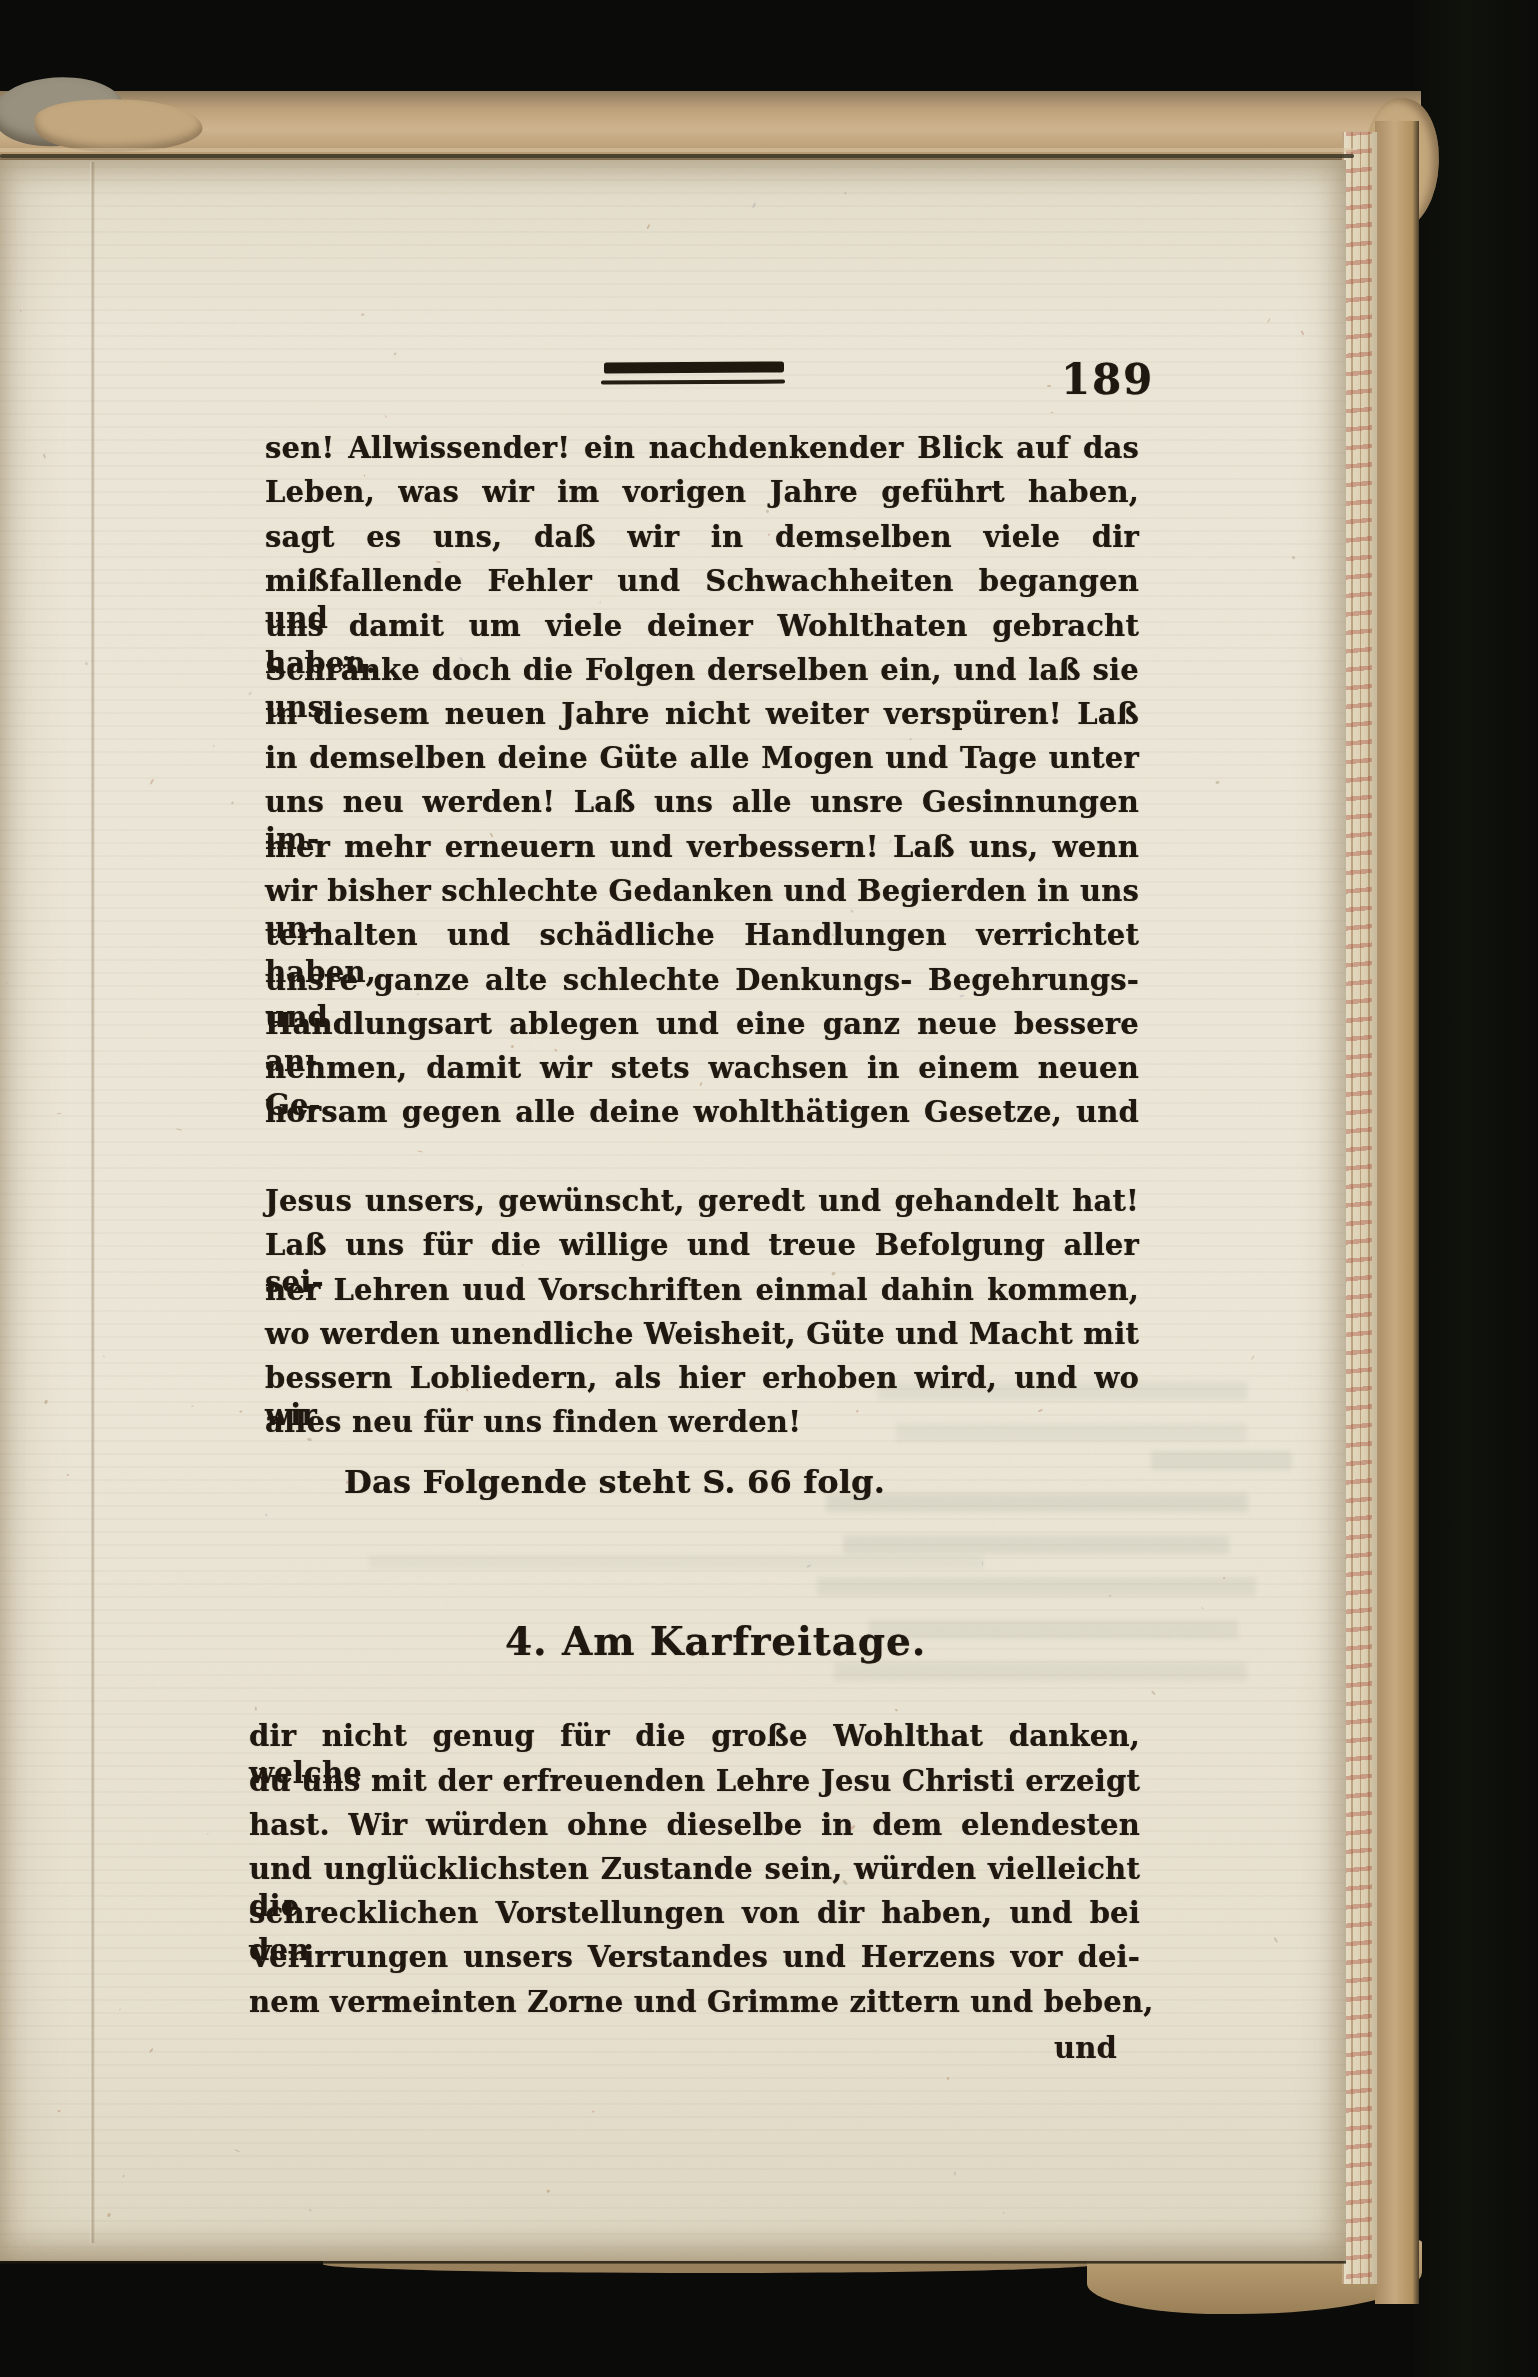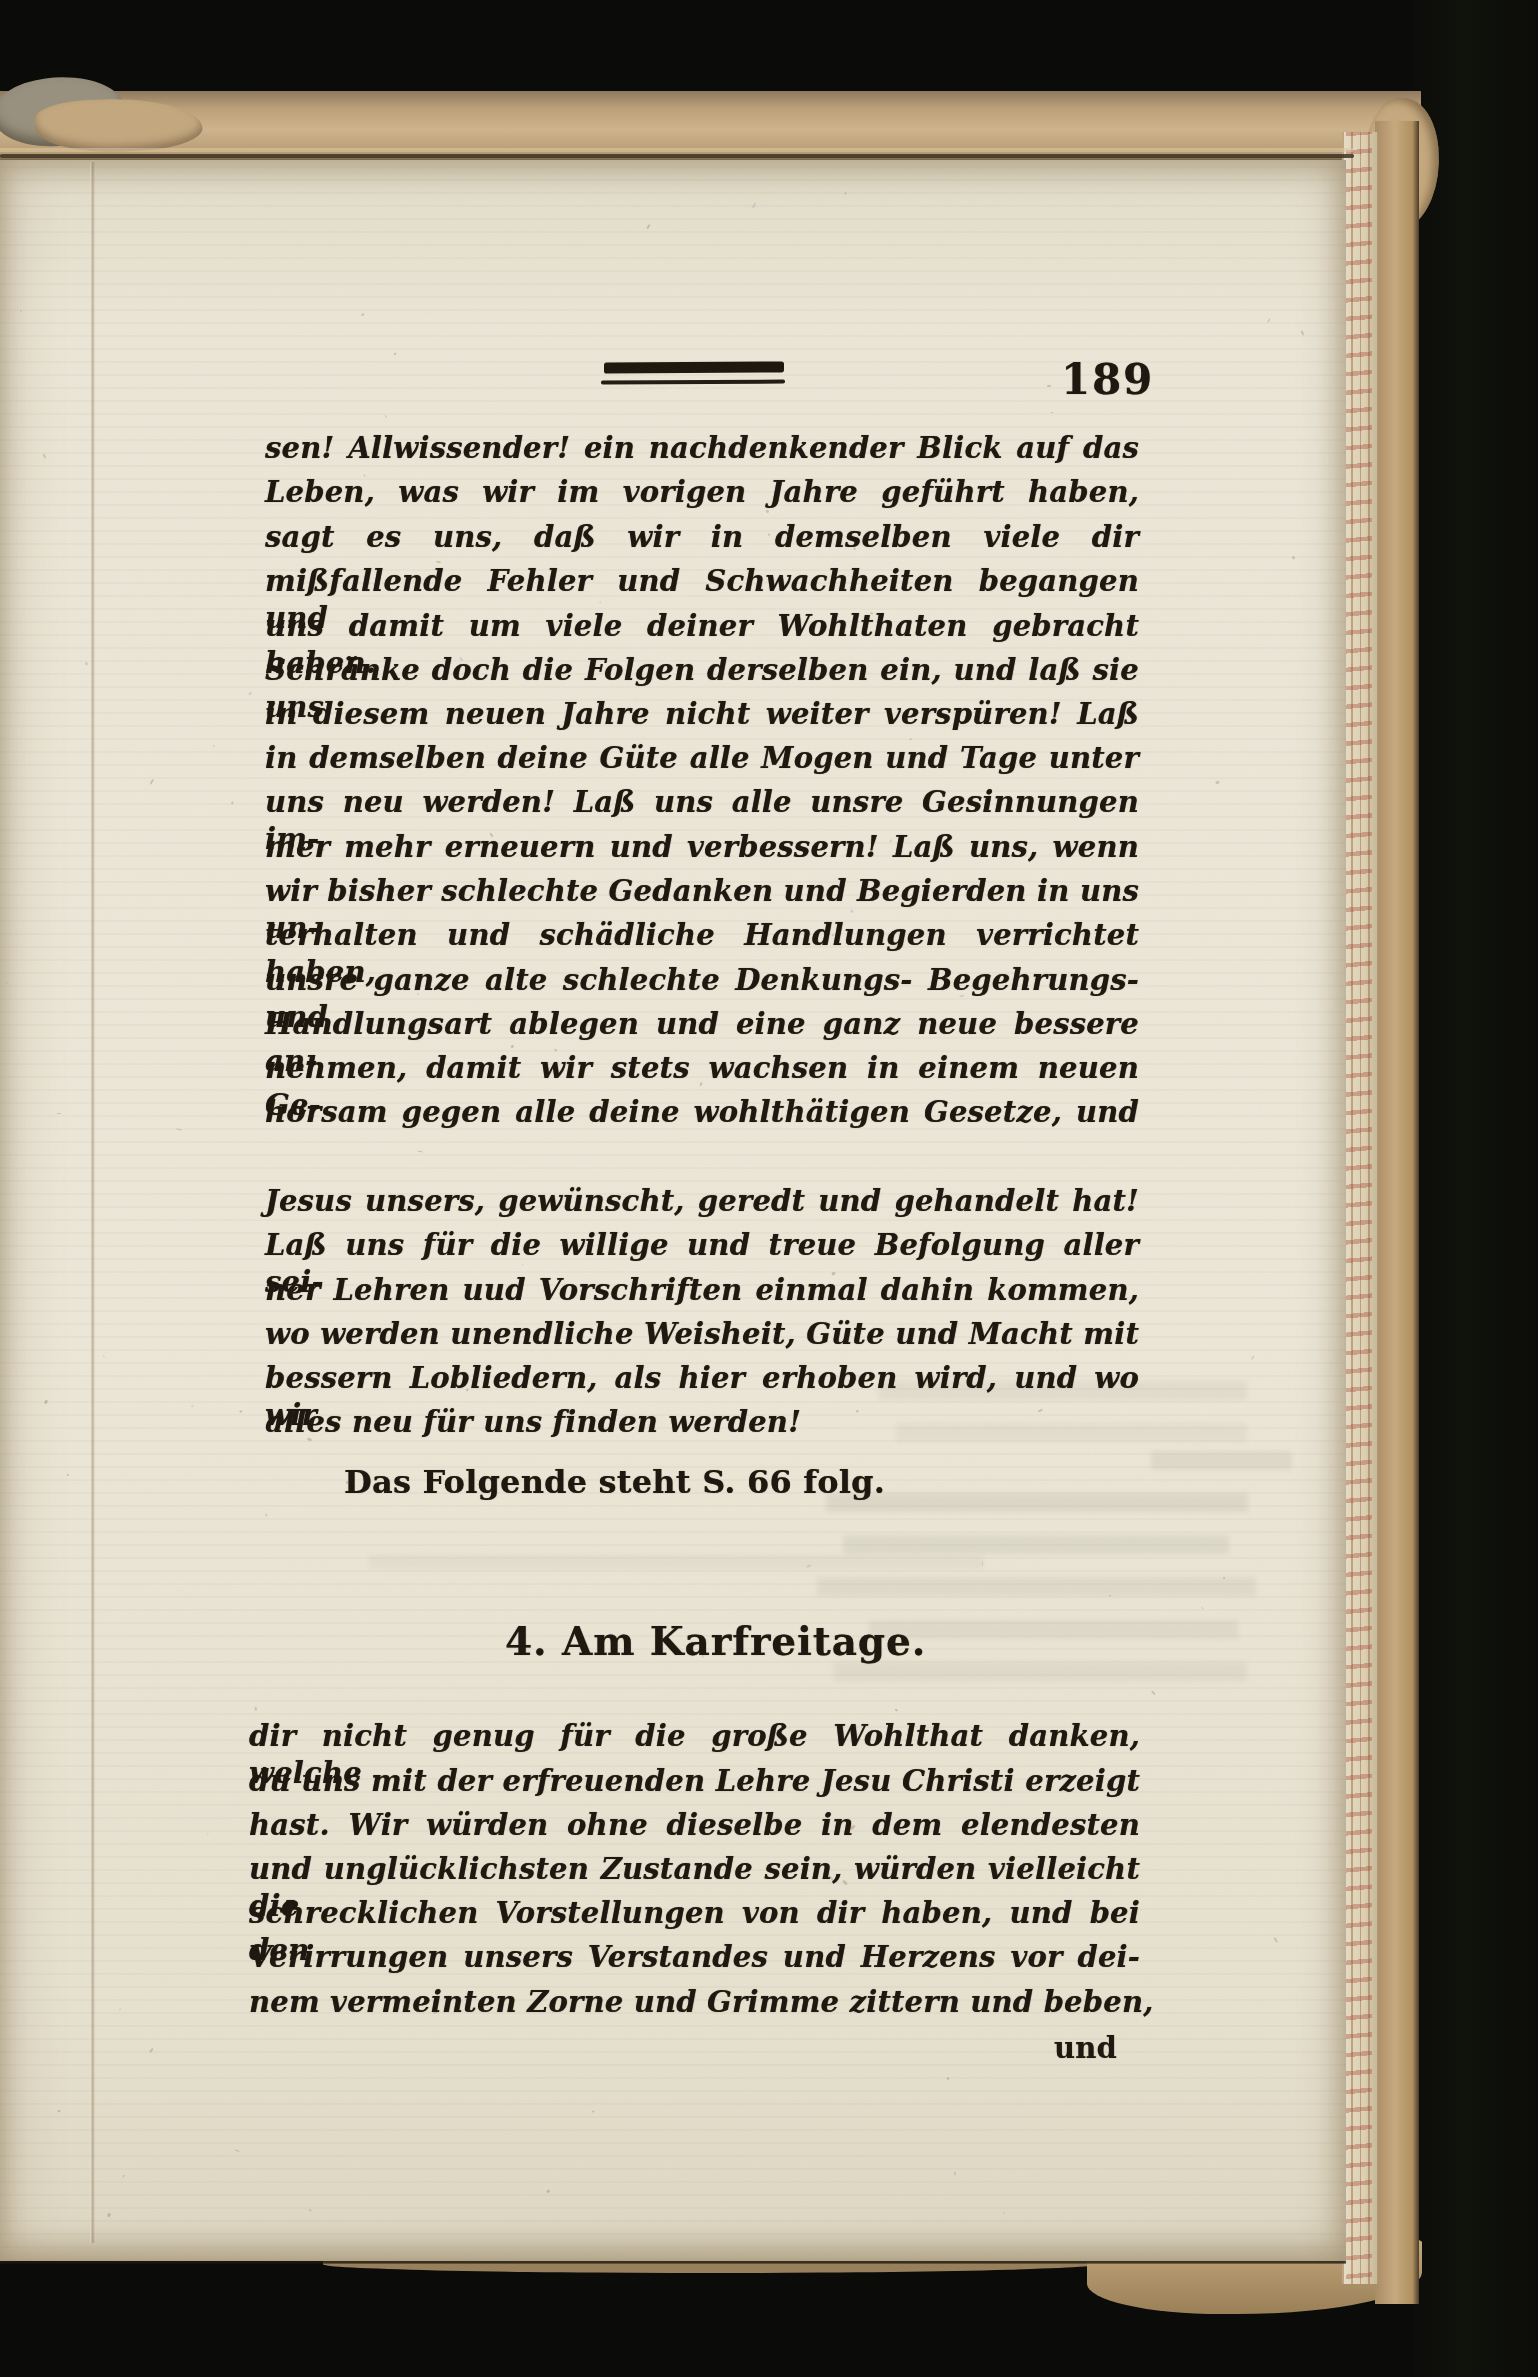--- a/index.html
+++ b/index.html
@@ -90,21 +90,21 @@
     z-index:5;
   }
   
   .ghost{position:absolute;height:19.3px;background:#5f6e5f;filter:blur(2.6px);z-index:5;}
   
   .ink{
     position:absolute;color:#1f1810;font-weight:700;letter-spacing:0.2px;
     text-shadow:0 0 0.9px rgba(32,24,12,.55), 0.4px 0.4px 0 rgba(32,24,12,.22);
     z-index:6;white-space:nowrap;
   }
-  .line{font-size:29px;line-height:37px;left:265px;width:874px;font-style:italic;}
+  .line{font-size:29px;line-height:37px;left:265px;width:874px;}
   .line.j{white-space:normal;text-align:justify;text-align-last:justify;}
   .p2{left:249px;width:891px;}
   .rule-thick{position:absolute;left:604px;top:362px;width:180px;height:11.4px;background:#1e180f;border-radius:2.6px;transform:skewY(-.4deg);z-index:6;}
   .rule-thin{position:absolute;left:601px;top:380px;width:184px;height:3.5px;background:#241d12;border-radius:1.8px;transform:skewY(-.3deg);z-index:6;}
   .pagenum{font-size:42px;left:1061px;top:355px;letter-spacing:1.8px;}
   .refline{font-size:32px;left:344px;top:1463px;}
   .heading{font-size:39px;left:505px;top:1597px;letter-spacing:0.9px;margin-top:21px;}
   .dropcap{font-size:56px;letter-spacing:0.9px;margin-right:1.8px;}
   .catchword{font-size:29px;left:1010px;top:2031px;width:107px;text-align:right;}
 </style>

